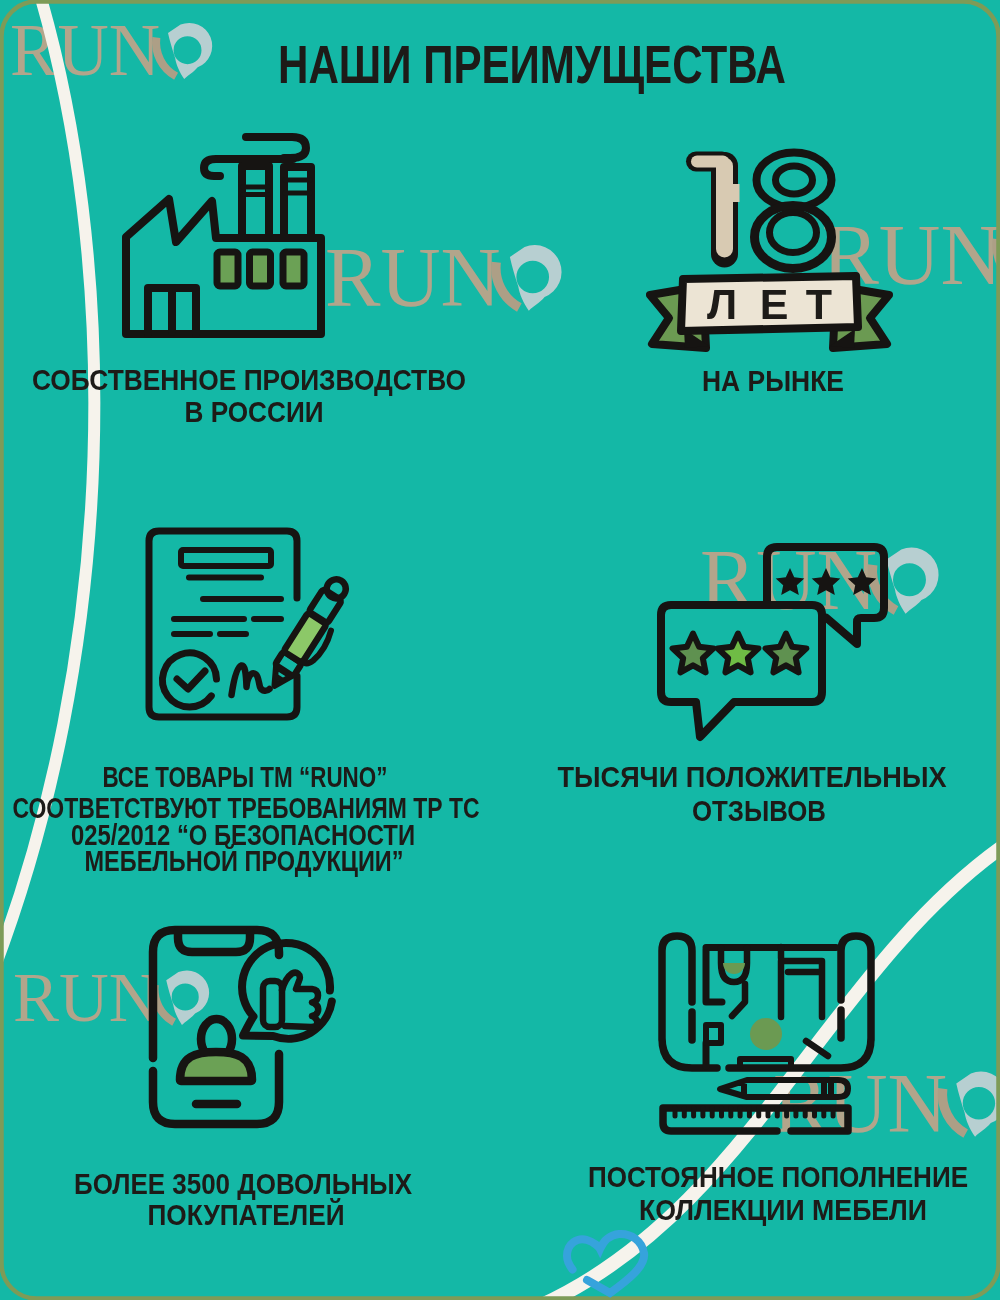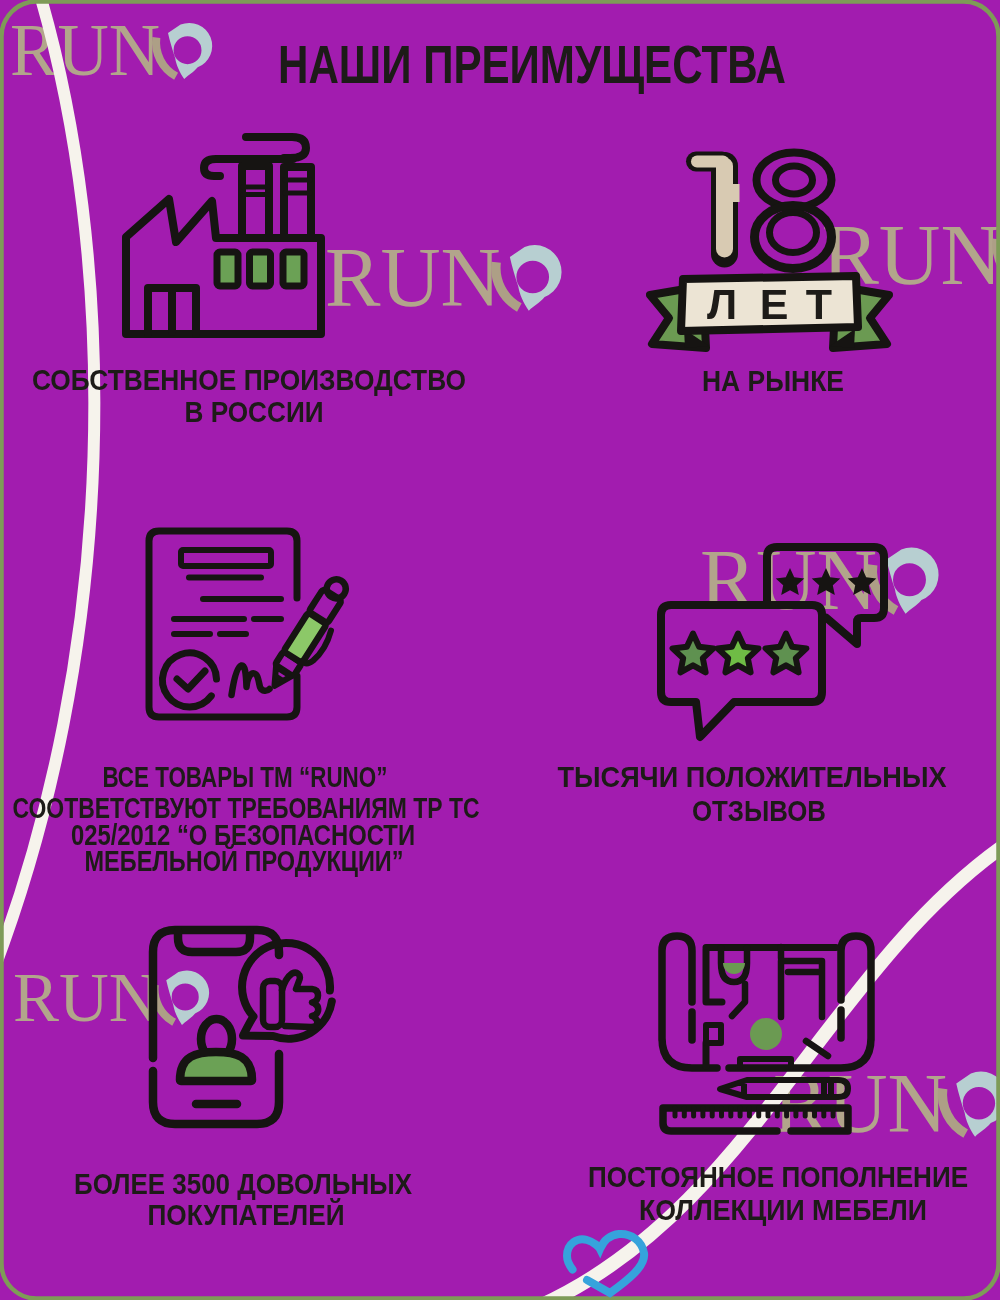--- a/index.html
+++ b/index.html
@@ -1,16 +1,16 @@
 <!DOCTYPE html>
 <html><head>
 <meta charset="utf-8">
 <style>
 html,body{margin:0;padding:0}
-#page{position:relative;width:1000px;height:1300px;background:#a21caf;overflow:hidden}
+#page{position:relative;width:1000px;height:1300px;background:#14b8a6;overflow:hidden}
 text{font-family:"Liberation Sans",sans-serif;font-weight:700;fill:#1d1b18}
 .wm{font-family:"Liberation Serif",serif;font-weight:400;fill:#b2a58b}
 </style>
 </head>
 <body>
 
 <div id="page">
 <svg width="1000" height="1300" viewBox="0 0 1000 1300">
 <defs>
 <g id="wmlogo">

